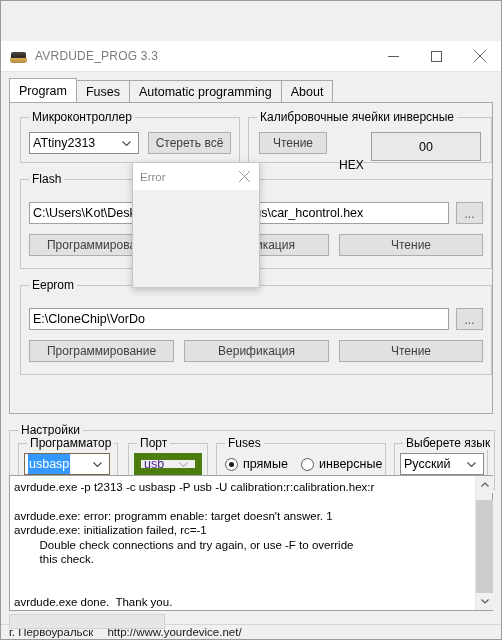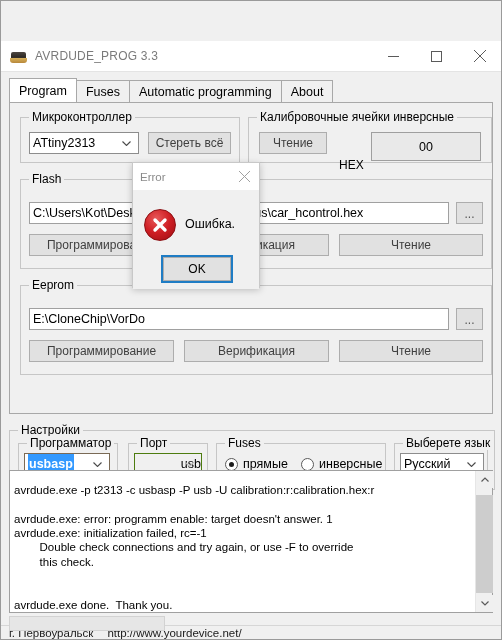--- a/index.html
+++ b/index.html
@@ -126,31 +126,30 @@
   .combo {
     background: #ffffff;
     border: 1px solid #8d8d8d;
     font-size: 12.5px; color: #000;
     display: flex; align-items: center;
     padding-left: 3px;
     position: relative;
     white-space: nowrap; overflow: hidden;
   }
   .combo.focused { border: 1px solid #7a6a55; }
-  .combo.disabled { background: #f0f0f0; border: 1px solid #4d7c0f; color: #000000; justify-content: flex-end; }
+  .combo.disabled { background: #f0f0f0; border: 7px solid #4d7c0f; color: #4c1d95; }
   .combo .arrow {
     position: absolute; right: 7px; top: 50%;
     margin-top: -2px;
     width: 9px; height: 5px;
   }
   .combo .arrow svg { display:block; }
   .sel-text {
     background: #3399ff; color: #ffffff;
     padding: 7px 1px;
-    font-weight: bold;
   }
   .radio-row { display: flex; align-items: center; }
   .radio {
     width: 13px; height: 13px; border-radius: 50%;
     border: 1px solid #5a5a5a; background: #fff;
     display: inline-block; position: relative;
     margin-right: 5px; flex: 0 0 auto;
   }
   .radio.on::after {
     content: ""; position: absolute;
@@ -162,21 +161,21 @@
   .logwrap {
     margin: 6px 8px 0 8px;
     border: 1px solid #a0a0a0;
     background: #fff;
     height: 150px;
     display: flex;
     position: relative;
   }
   .logtext {
     flex: 1 1 auto;
-    padding: 12px 4px 0 4px;
+    padding: 4px 4px 0 4px;
     font-size: 11.5px;
     line-height: 14.4px;
     color: #000;
     white-space: pre;
     overflow: hidden;
     font-family: "Liberation Sans", sans-serif;
   }
   .vscroll {
     width: 17px; flex: 0 0 auto;
     background: #f0f0f0;
@@ -474,27 +473,15 @@
   <div class="dialog">
     <div class="dlg-title">
       <span class="dlg-title-text">Error</span>
       <span class="dlg-close">
         <svg width="11" height="11" viewBox="0 0 11 11">
             <line x1="0" y1="0" x2="11" y2="11" stroke="#a0a0a0" stroke-width="1"></line>
             <line x1="11" y1="0" x2="0" y2="11" stroke="#a0a0a0" stroke-width="1"></line>
           </svg>
       </span>
     </div>
-    <div class="dlg-body">
-      <div class="err-icon">
-        <svg width="18" height="18" viewBox="0 0 18 18">
-          <line x1="4" y1="4" x2="14" y2="14" stroke="#ffffff" stroke-width="3.4" stroke-linecap="round"></line>
-          <line x1="14" y1="4" x2="4" y2="14" stroke="#ffffff" stroke-width="3.4" stroke-linecap="round"></line>
-        </svg>
-      </div>
-      <div class="err-msg">Ошибка.</div>
-      <div class="dlg-ok">
-        <span>OK</span>
-      </div>
-    </div>
   </div>
 
 </div>
 
 </body></html>

